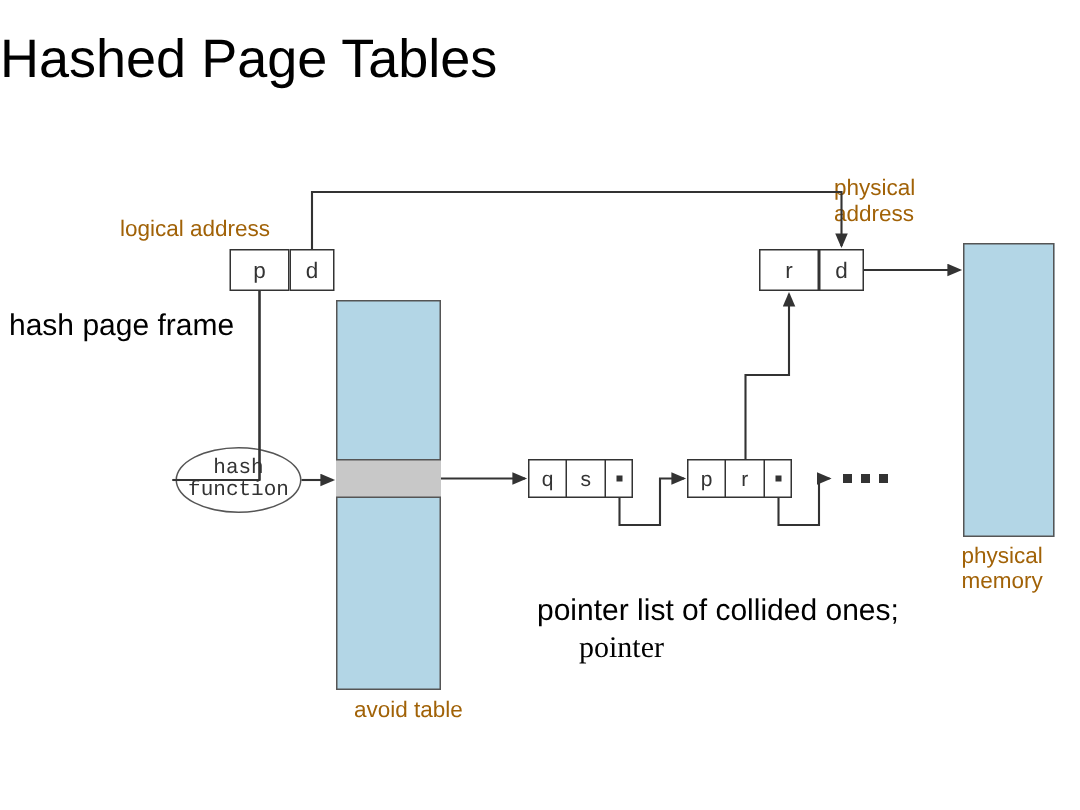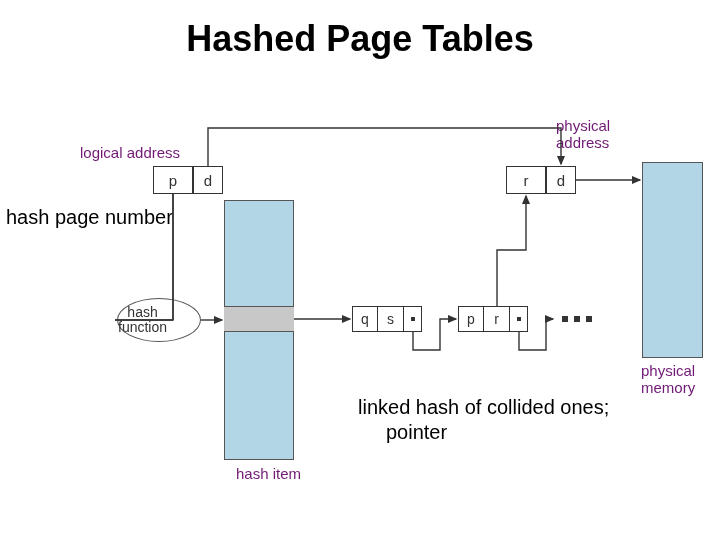--- a/index.html
+++ b/index.html
@@ -11,30 +11,30 @@
     background: #fff;
     font-family: Verdana, Geneva, sans-serif;
     position: relative;
     overflow: hidden;
   }
   .title {
     position: absolute;
     top: 18px;
     left: 0;
     right: 0;
-    text-align: center;
+    text-align: left;
     font-size: 36px;
-    font-weight: bold;
+    font-weight: normal;
     color: #000;
   }
   .label {
     position: absolute;
     font-family: Arial, sans-serif;
     font-size: 15px;
-    color: #701a75;
+    color: #a16207;
   }
   .annot {
     position: absolute;
     font-family: Verdana, sans-serif;
     font-size: 20px;
     color: #000;
     line-height: 1.25;
   }
   .box {
     position: absolute;
@@ -78,22 +78,23 @@
     position: absolute;
     left: 117px;
     top: 298px;
     width: 84px;
     height: 44px;
     border: 1px solid #555;
     border-radius: 50%;
     background: #fff;
     display: flex;
     align-items: center;
+    justify-content: center;
     text-align: center;
-    font-family: Liberation Sans, sans-serif;
+    font-family: Liberation Mono, monospace;
     font-size: 14px;
     color: #333;
     line-height: 1.05;
   }
   .node-row {
     position: absolute;
     display: flex;
   }
   .node-cell {
     border: 1px solid #333;
@@ -128,30 +129,30 @@
   }
 </style>
 </head>
 <body>
 
 <div class="title">Hashed Page Tables</div>
 
 <div class="label" style="left:80px; top:144px;">logical address</div>
 <div class="label" style="left:556px; top:117px; white-space:pre; text-align:left;">physical
 address</div>
-<div class="label" style="left:236px; top:465px;">hash item</div>
+<div class="label" style="left:236px; top:465px;">avoid table</div>
 <div class="label" style="left:641px; top:362px; white-space:pre;">physical
 memory</div>
 
 <div class="annot" style="left:6px; top:205px;">
-  <div>hash page number</div>
+  <div>hash page frame</div>
 </div>
 <div class="annot" style="left:358px; top:395px;">
-  <div>linked hash of collided ones;</div>
-  <div style="padding-left:28px;">pointer</div>
+  <div>pointer list of collided ones;</div>
+  <div style="padding-left:28px;font-family:Liberation Serif, serif;">pointer</div>
 </div>
 
 <div class="box" style="left:153px; top:166px; width:40px; height:28px;">p</div>
 <div class="box" style="left:193px; top:166px; width:30px; height:28px;">d</div>
 
 <div class="box" style="left:506px; top:166px; width:40px; height:28px;">r</div>
 <div class="box" style="left:546px; top:166px; width:30px; height:28px;">d</div>
 
 <div class="hash-table"></div>
 <div class="hash-entry" style="top:306px;"></div>

